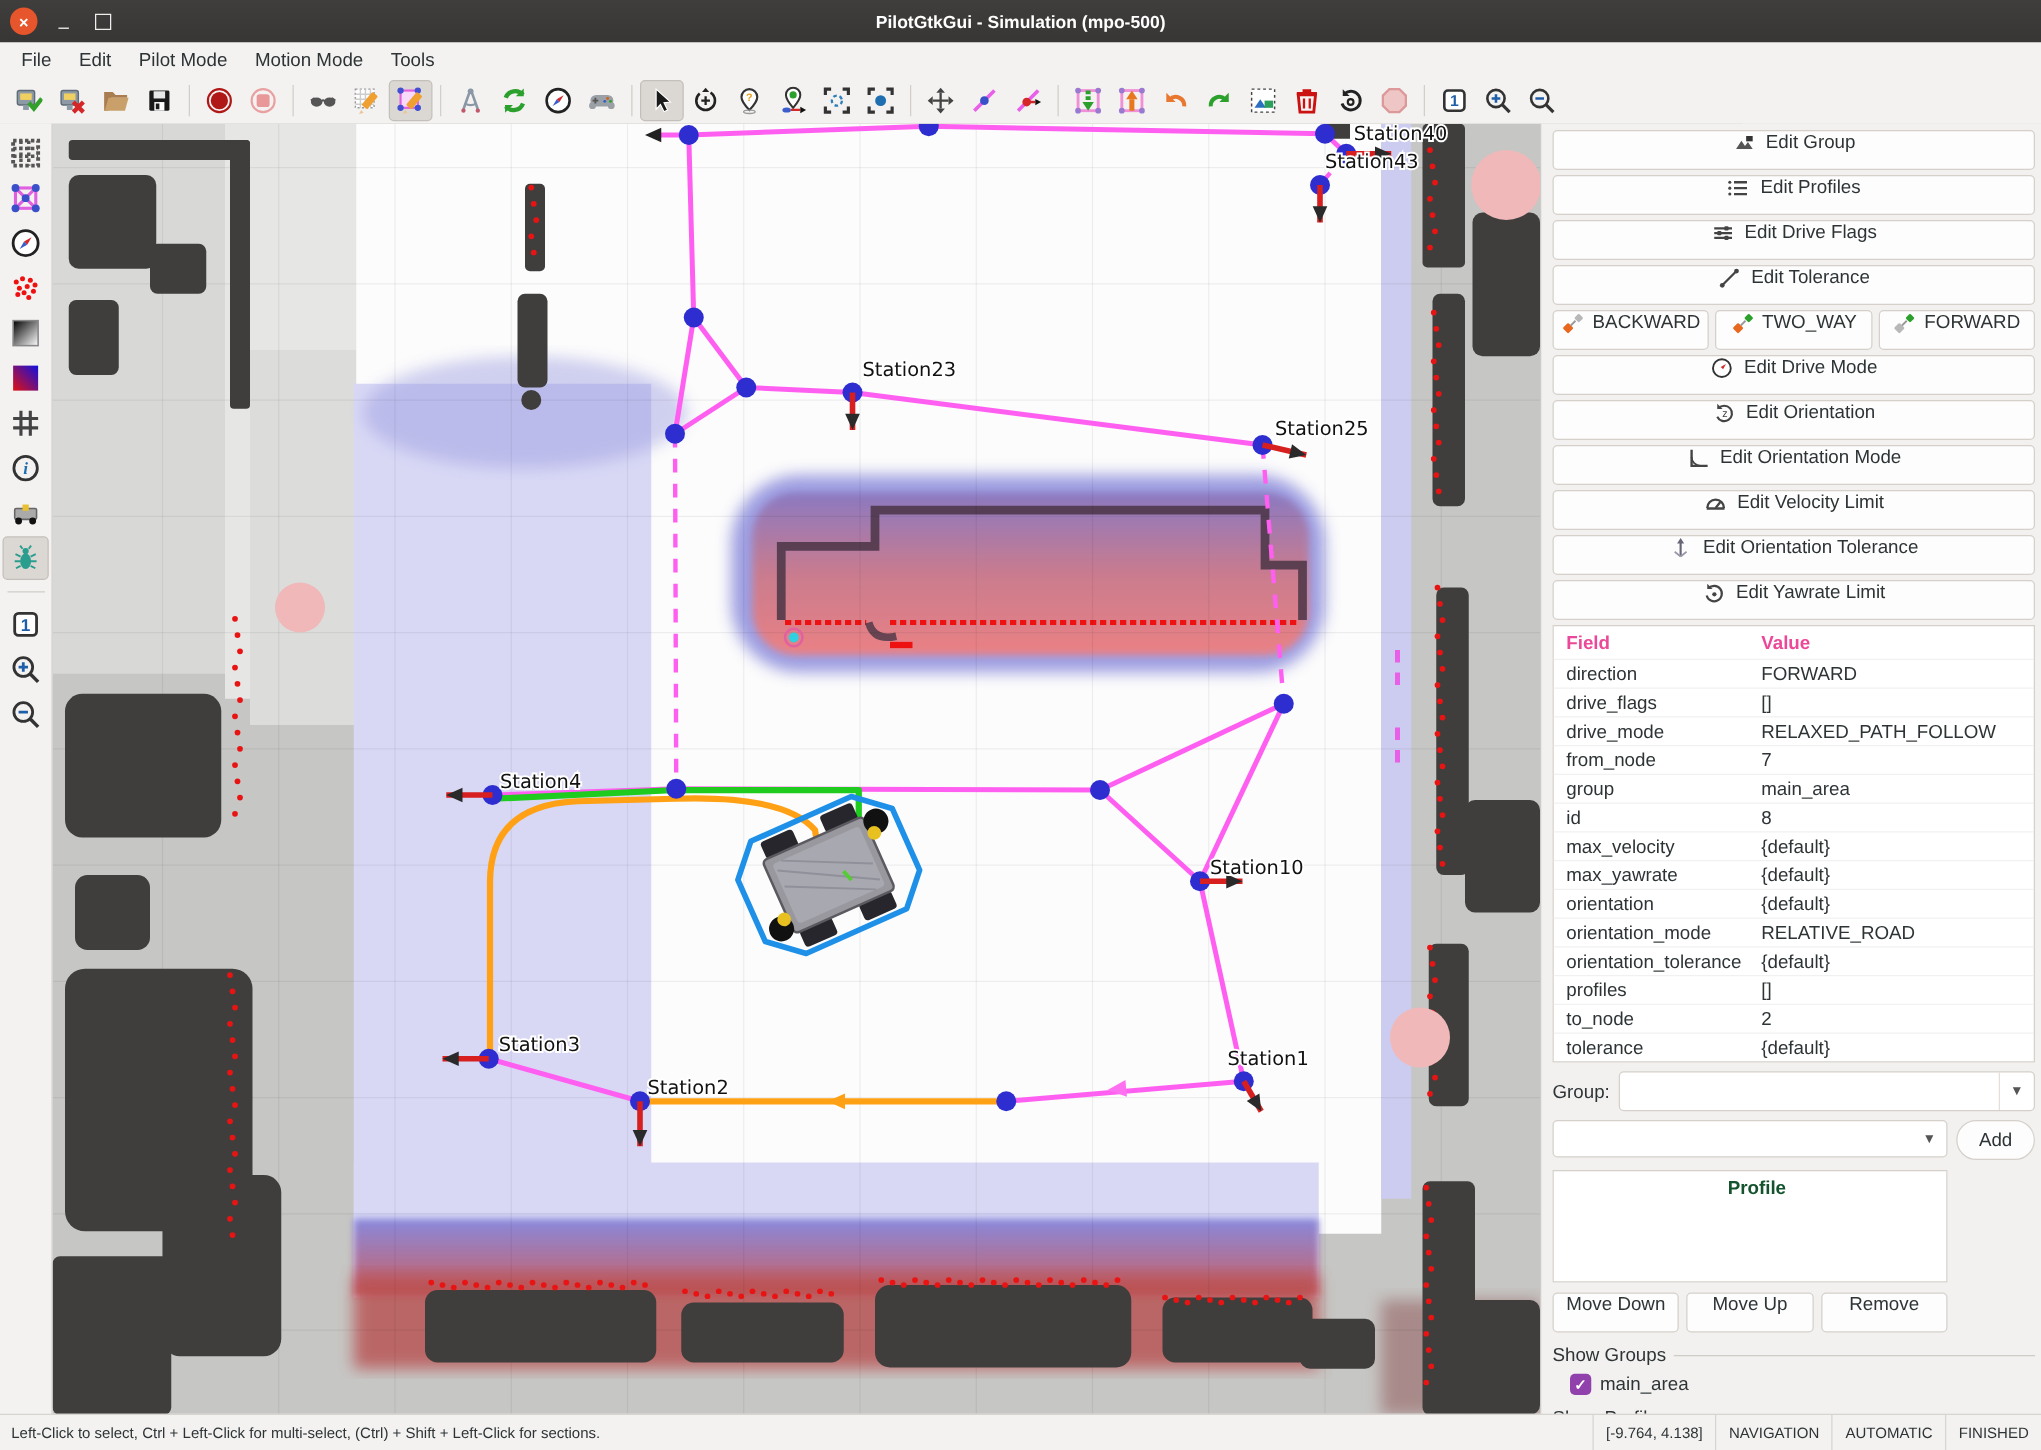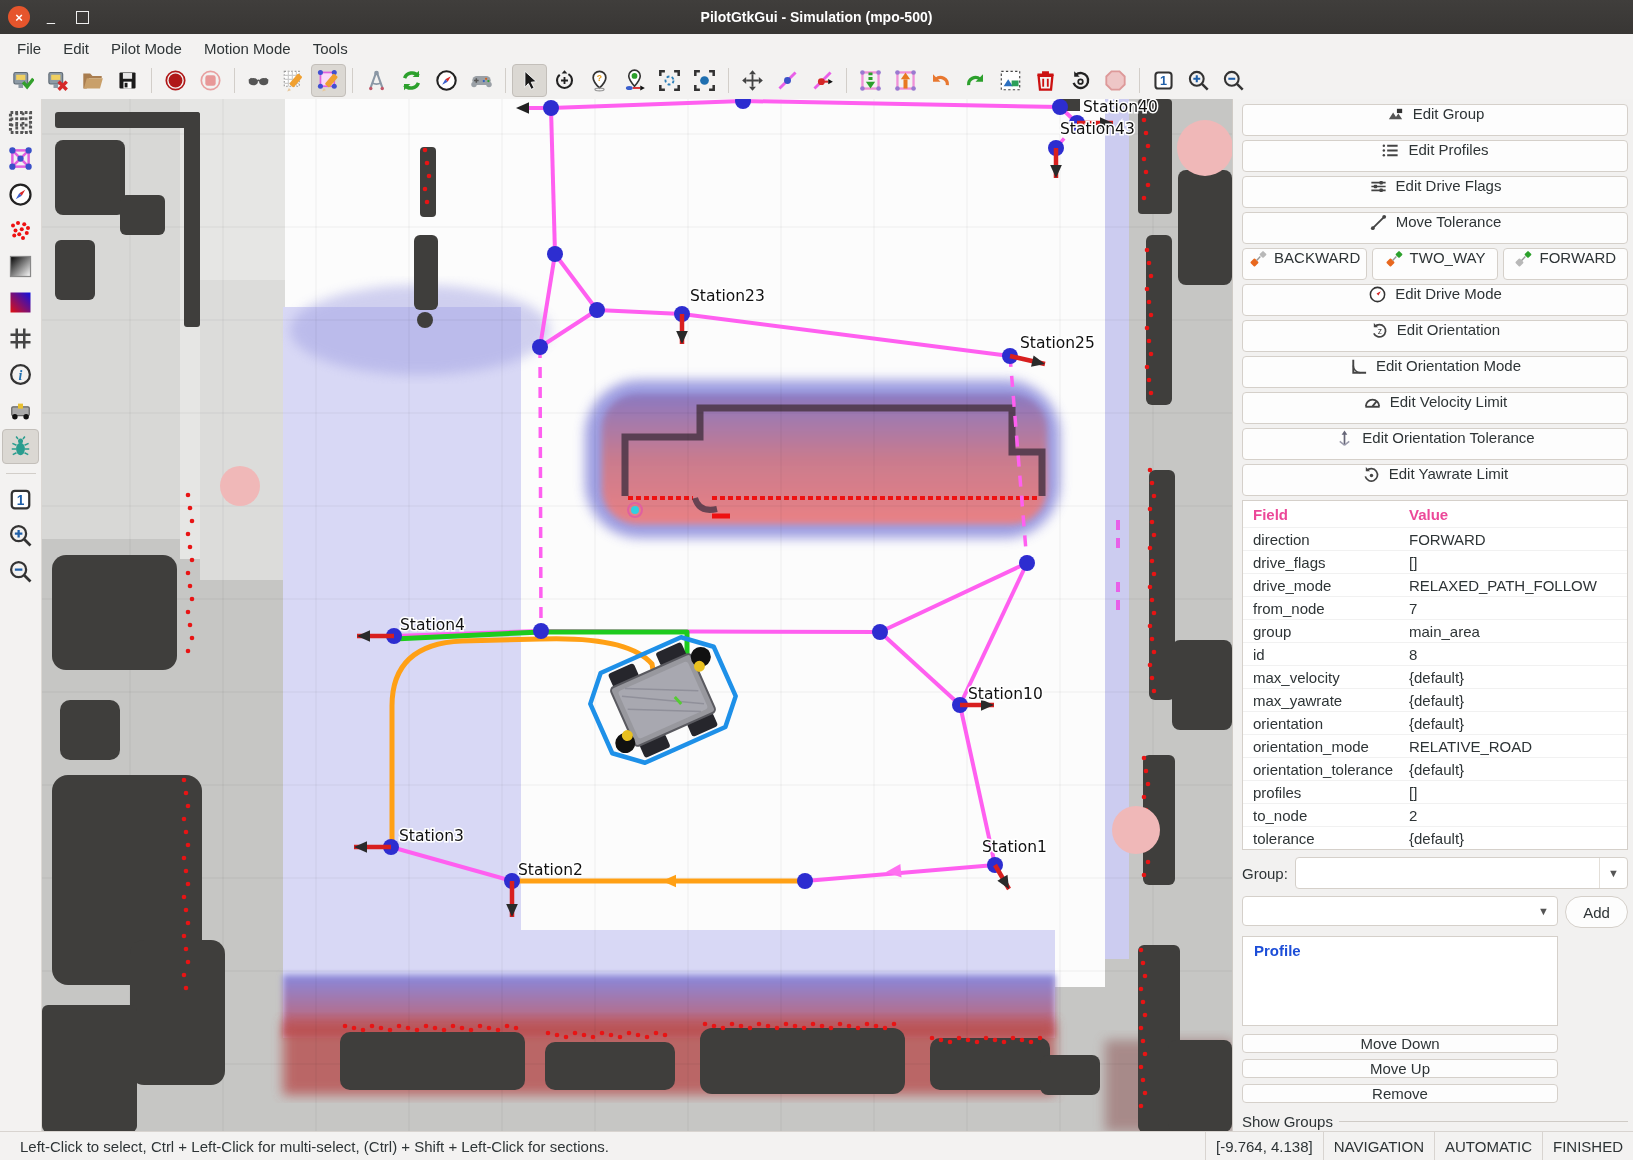--- a/index.html
+++ b/index.html
@@ -48,32 +48,32 @@
   .tcell-f{width:148px;padding-left:10px;white-space:nowrap;}
   .tcell-v{flex:1;padding-left:8px;white-space:nowrap;}
   .grouprow{display:flex;align-items:center;margin-top:7px;}
   .combo{height:30px;background:#fff;border:1px solid #d5d0ca;border-radius:4px;position:relative;}
   .combo .arr{position:absolute;right:0;top:0;bottom:0;width:27px;border-left:1px solid #e3dfd9;display:flex;
     align-items:center;justify-content:center;color:#555;font-size:11px;}
   .grouprow .combo{flex:1;margin-left:7px;}
   .addrow{display:flex;gap:7px;margin-top:7px;}
   .addrow .combo{width:316px;box-sizing:border-box;}
   .addbtn{flex:1;height:30px;background:#fdfdfd;border:1px solid #d5d0ca;border-radius:16px;display:flex;align-items:center;justify-content:center;}
-  .profilebox{width:316px;height:90px;background:#fff;border:1px solid #d5d0ca;margin-top:8px;color:#1d4ed8;
-    font-weight:bold;padding:5px 0 0 11px;box-sizing:border-box;}
-  .listbtns{display:flex;gap:6px;margin-top:8px;width:316px;flex-direction:column;}
+  .profilebox{width:316px;height:90px;background:#fff;border:1px solid #d5d0ca;margin-top:8px;color:#14532d;
+    font-weight:bold;padding:5px 0 0 11px;box-sizing:border-box;text-align:center;}
+  .listbtns{display:flex;gap:6px;margin-top:8px;width:316px;}
   .listbtns .pbtn{flex:1;margin:0;}
   .frametitle{display:flex;align-items:center;gap:6px;margin-top:10px;white-space:nowrap;}
   .frametitle::after{content:"";flex:1;height:1px;background:#cfcbc6;}
   .cbrow{display:flex;align-items:center;gap:7px;margin:6px 0 0 14px;}
   .cb{width:17px;height:17px;border-radius:4px;background:#9141ac;display:flex;align-items:center;justify-content:center;
     color:#fff;font-size:12px;font-weight:bold;flex:none;}
   
   .statusbar{position:absolute;left:0;right:0;bottom:0;height:28px;background:#f3f2f1;border-top:1px solid #d8d4d0;
-    display:flex;align-items:center;font-size:15px;padding-left:20px;}
+    display:flex;align-items:center;font-size:12px;padding-left:9px;}
   .sb-right{margin-left:auto;display:flex;height:100%;text-align:right;}
   .sb-item{padding:0 10px;border-left:1px solid #d8d4d0;display:flex;align-items:center;white-space:nowrap;}
 </style>
 </head>
 <body>
 
 <div class="window">
 
   <div class="titlebar">
     <div class="tb-close">×</div>
@@ -862,21 +862,21 @@
             <rect x="11" y="12.2" width="3.6" height="3.6" rx="1" fill="#444"></rect>
           </svg>
           <span>Edit Drive Flags</span>
         </div>
         <div class="pbtn">
           <svg viewBox="0 0 20 20">
             <path d="M4 16L16 4" stroke="#444" stroke-width="2"></path>
             <circle cx="4" cy="16" r="2" fill="#444"></circle>
             <circle cx="16" cy="4" r="2" fill="#444"></circle>
           </svg>
-          <span>Move Tolerance</span>
+          <span>Edit Tolerance</span>
         </div>
       </div>
     <div class="dirrow" id="dir-row">
         <div class="pbtn">
           <svg viewBox="0 0 20 20">
             <rect x="2.5" y="11" width="6.5" height="6.5" rx="1" transform="rotate(45 5.75 14.25)" fill="#e8681f"></rect>
             <rect x="12" y="3" width="5.5" height="5.5" rx="1" transform="rotate(45 14.75 5.75)" fill="#b8b8b8"></rect>
             <path d="M8 12l4-4" stroke="#999" stroke-width="1.5"></path>
           </svg>
           <span>BACKWARD</span>

